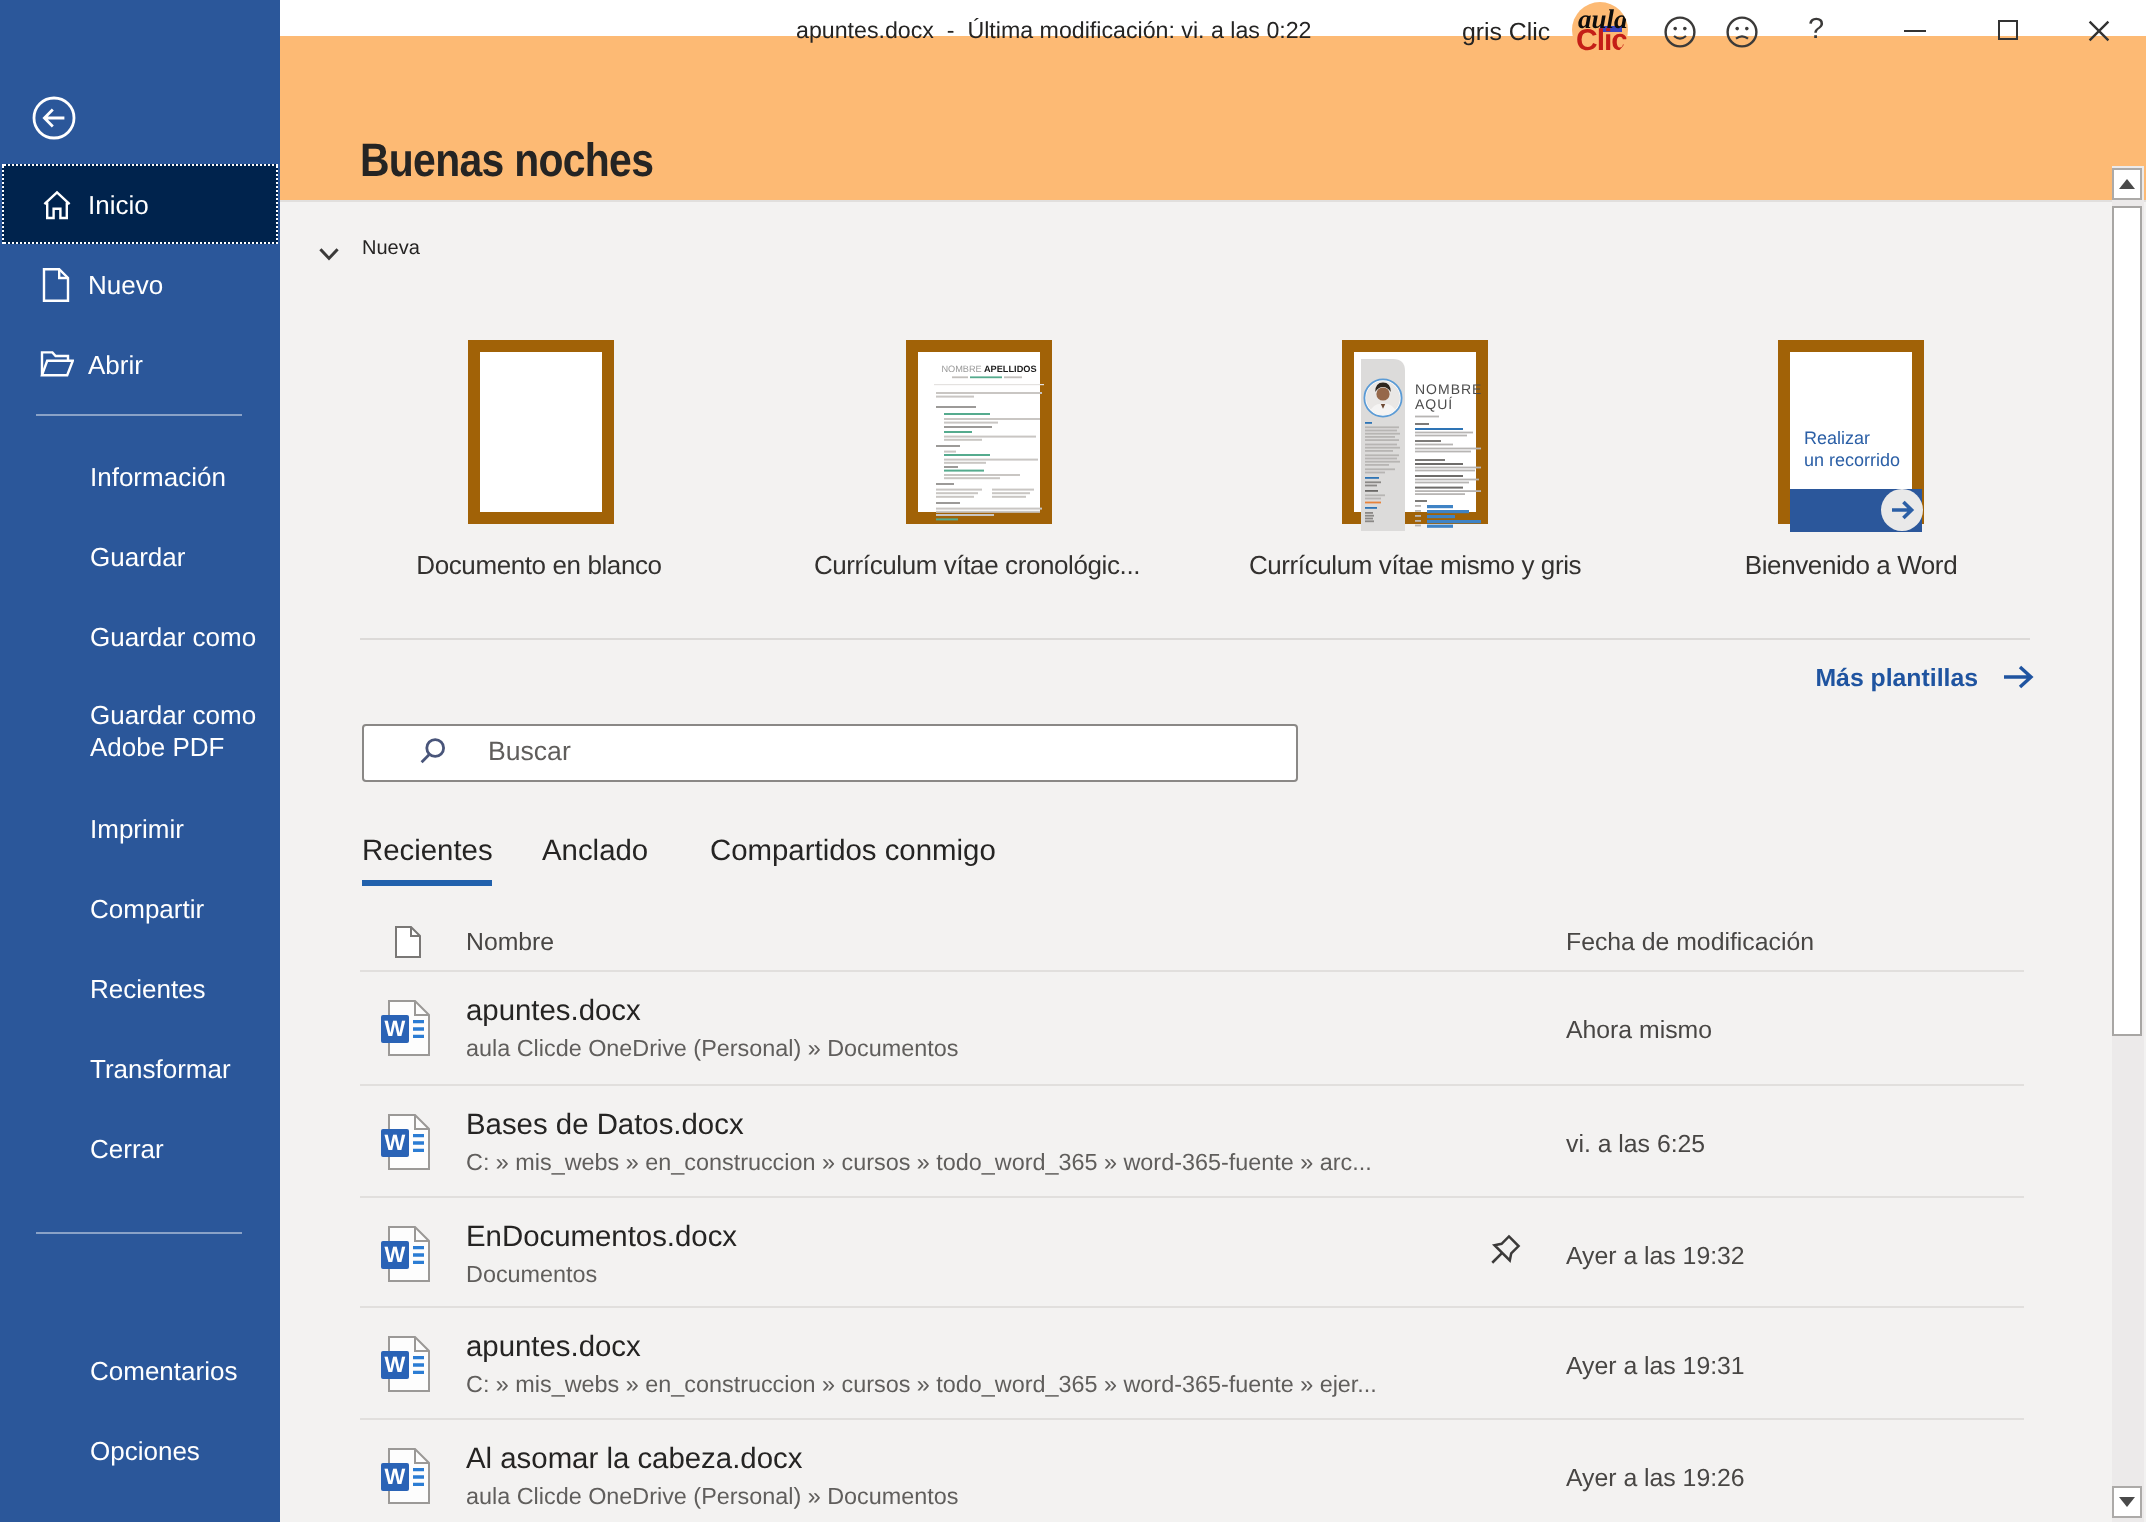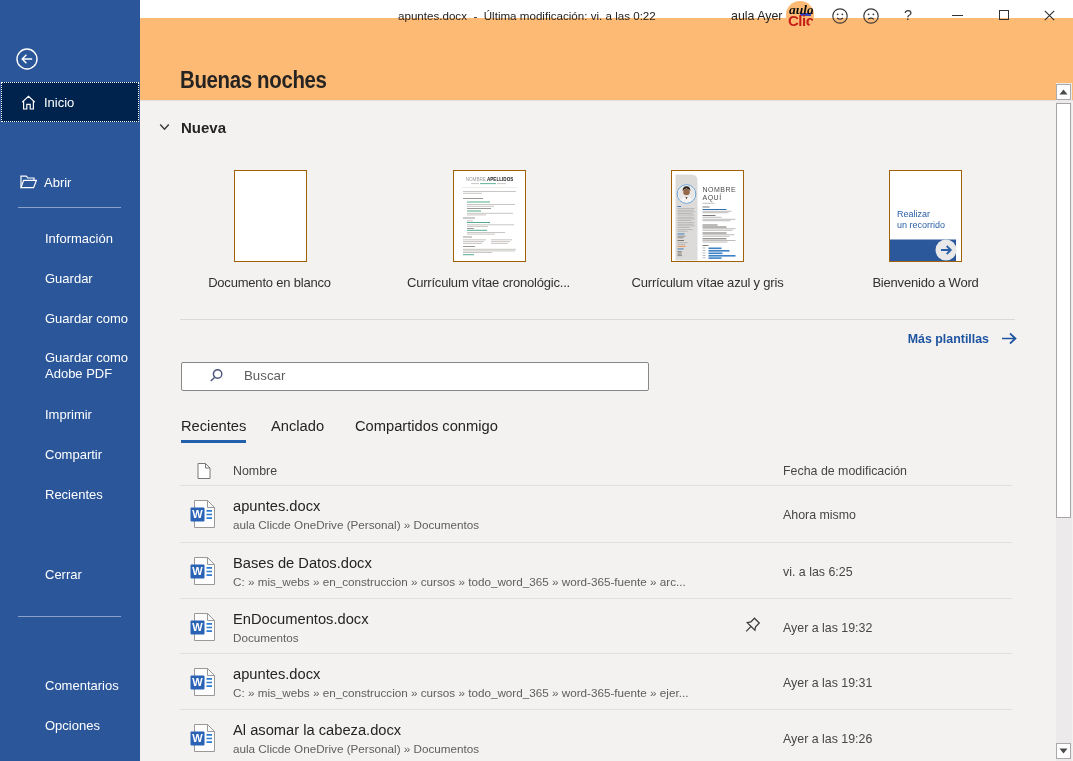--- a/index.html
+++ b/index.html
@@ -15,22 +15,22 @@
 .nav-sep{position:absolute;left:18px;width:103px;height:1px;background:rgba(255,255,255,.45)}
 
 #titlebar{position:absolute;left:0;top:0;width:944px;height:32px;z-index:10}
 #wintitle{position:absolute;left:398px;top:9px;font-size:11.6px;color:#252423}
 #aulactxt{position:absolute;left:731px;top:9px;font-size:12.4px;color:#252423}
 #aulalogo{position:absolute;left:786px;top:1px;width:28px;height:28px;border-radius:50%;background:#fdba74;overflow:hidden}
 
 #content{position:absolute;left:140px;top:18px;width:933px;height:761px;background:#fdba74}
 #graybg{position:absolute;left:0;top:82px;width:933px;height:679px;background:#f3f2f1;border-top:1px solid #e1dfdd}
 h1{position:absolute;left:40px;top:49px;font-size:23.5px;font-weight:700;color:#252423;letter-spacing:-0.4px;transform:scaleX(.87);transform-origin:0 0}
-#nueva{position:absolute;left:41px;top:101px;font-size:15px;font-weight:700;color:#252423}
-.card{position:absolute;top:152px;width:73px;height:92px;background:#fff;border:1px solid #a16207}
+#nueva{position:absolute;left:41px;top:101px;font-size:10px;font-weight:400;color:#252423}
+.card{position:absolute;top:152px;width:73px;height:92px;background:#fff;border:6px solid #a16207}
 .cardlbl{position:absolute;top:257px;width:219px;text-align:center;font-size:13px;letter-spacing:-0.2px;color:#33312f}
 #mpdivider{position:absolute;left:40px;top:301px;width:835px;height:1px;background:#dcdad8}
 #masplant{position:absolute;left:689px;top:314px;width:160px;font-size:12.4px;font-weight:700;color:#1f54a0;text-align:right}
 #searchbox{position:absolute;left:41px;top:344px;width:468px;height:29px;background:#fff;border:1px solid #8a8886;border-radius:2px}
 #buscar{position:absolute;left:104px;top:350px;font-size:13.3px;color:#605e5c}
 .tab{position:absolute;top:400px;font-size:14.7px;color:#252423}
 #tabline{position:absolute;left:41px;top:422px;width:65px;height:3px;background:#2161ac}
 .hcol{position:absolute;top:446px;font-size:12.4px;color:#484644}
 #headline{position:absolute;left:40px;top:467px;width:832px;height:1px;background:#e1dfdd}
 .row{position:absolute;left:40px;width:832px;border-bottom:1px solid #e1dfdd}
@@ -173,21 +173,21 @@
       <svg width="71" height="90" id="wtour" viewBox="0 0 71 90">
 <text x="7" y="46" font-size="9" font-family="Liberation Sans" fill="#2b5fa6">Realizar</text>
 <text x="7" y="57" font-size="9" font-family="Liberation Sans" fill="#2b5fa6">un recorrido</text>
 <rect x="0" y="68.5" width="66" height="21.5" fill="#2b579b"></rect>
 <circle cx="56" cy="79" r="10.5" fill="#e9e9e9"></circle>
 <path d="M51 79 H60.5 M56.7 75 L60.8 79 L56.7 83" fill="none" stroke="#2b5fa6" stroke-width="1.8"></path>
 </svg>
     </div>
   <div class="cardlbl" style="left:20px">Documento en blanco</div>
   <div class="cardlbl" style="left:239px">Currículum vítae cronológic...</div>
-  <div class="cardlbl" style="left:458px">Currículum vítae azul y gris</div>
+  <div class="cardlbl" style="left:458px">Currículum vítae mismo y gris</div>
   <div class="cardlbl" style="left:676px">Bienvenido a Word</div>
 
   <div id="mpdivider"></div>
   <div id="masplant">Más plantillas</div>
   <svg class="abs" style="left:861px;top:314px" width="16" height="13" viewBox="0 0 16 13">
       <path d="M1 6.5 H14 M9 1.5 L14.5 6.5 L9 11.5" fill="none" stroke="#1f54a0" stroke-width="1.7"></path>
     </svg>
 
   <div id="searchbox"></div>
   <svg class="abs" style="left:69px;top:350px" width="15" height="15" viewBox="0 0 15 15">
@@ -272,21 +272,21 @@
 <text x="7.5" y="18.2" text-anchor="middle" font-size="11" font-weight="bold" fill="#fff" font-family="Liberation Sans">W</text>
 </svg>
 <div class="rtitle">Al asomar la cabeza.docx</div>
 <div class="rsub">aula Clicde OneDrive (Personal) » Documentos</div>
 <div class="rdate">Ayer a las 19:26</div>
 </div>
 </div>
 
 <div id="titlebar">
   <div id="wintitle">apuntes.docx&nbsp; -&nbsp; Última modificación: vi. a las 0:22</div>
-  <div id="aulactxt">aula Ayer</div>
+  <div id="aulactxt">gris Clic</div>
   <div id="aulalogo">
     <div style="position:absolute;left:14px;top:11.5px;width:11px;height:3.5px;background:#3a45c0"></div>
     <div style="position:absolute;left:3px;top:1px;font-family:'Liberation Serif',serif;font-style:italic;font-weight:700;font-size:13.5px;color:#0d0d0d">aula</div>
     <div style="position:absolute;left:2px;top:11px;font-size:15px;font-weight:700;color:#c41e17;letter-spacing:-0.5px">Clic</div>
   </div>
 
   <svg class="abs" style="left:832px;top:8px" width="16" height="16" viewBox="0 0 16 16">
       <circle cx="8" cy="8" r="7.2" fill="none" stroke="#3b3a39" stroke-width="1.2"></circle>
       <circle cx="5.6" cy="6.3" r="0.9" fill="#3b3a39"></circle>
       <circle cx="10.4" cy="6.3" r="0.9" fill="#3b3a39"></circle>
@@ -312,20 +312,27 @@
       <circle cx="11" cy="11" r="10" fill="none" stroke="#fff" stroke-width="1.4"></circle>
       <path d="M16.2 11 H6.4 M10.4 6.8 L6.2 11 L10.4 15.2" fill="none" stroke="#fff" stroke-width="1.4"></path>
     </svg>
   <div class="nav-sel"></div>
   <div class="nav-item" style="top:82px">
       <svg class="nav-icon" width="17" height="17" viewBox="0 0 17 17">
         <path d="M2.2 8.1 L8.5 2.2 L14.8 8.1 M3.6 7.2 V15 H6.8 V10.4 H10.2 V15 H13.4 V7.2" fill="none" stroke="#fff" stroke-width="1.2"></path>
       </svg>
       <span class="txt">Inicio</span>
     </div>
+  <div class="nav-item" style="top:122px">
+      <svg class="nav-icon" style="left:21px" width="14" height="17" viewBox="0 0 14 17">
+        <path d="M1 .6 H8.6 L13 5 V16.4 H1 Z" fill="none" stroke="#fff" stroke-width="1.2"></path>
+        <path d="M8.6 .6 V5 H13" fill="none" stroke="#fff" stroke-width="1.2"></path>
+      </svg>
+      <span class="txt">Nuevo</span>
+    </div>
   <div class="nav-item" style="top:162px">
       <svg class="nav-icon" width="17" height="14" viewBox="0 0 17 14">
         <path d="M1 12.6 V1.2 H6.2 L7.8 3 H14 V5.4" fill="none" stroke="#fff" stroke-width="1.2"></path>
         <path d="M1 12.6 L3.6 5.4 H16.4 L13.6 12.6 Z" fill="none" stroke="#fff" stroke-width="1.2"></path>
       </svg>
       <span class="txt">Abrir</span>
     </div>
   <div class="nav-sep" style="top:207px"></div>
   <div class="nav-item" style="top:218px">
       <span class="txt2">Información</span>
@@ -341,20 +348,23 @@
     </div>
   <div class="nav-item" style="top:394px">
       <span class="txt2">Imprimir</span>
     </div>
   <div class="nav-item" style="top:434px">
       <span class="txt2">Compartir</span>
     </div>
   <div class="nav-item" style="top:474px">
       <span class="txt2">Recientes</span>
     </div>
+  <div class="nav-item" style="top:514px">
+      <span class="txt2">Transformar</span>
+    </div>
   <div class="nav-item" style="top:554px">
       <span class="txt2">Cerrar</span>
     </div>
   <div class="nav-sep" style="top:616px"></div>
   <div class="nav-item" style="top:665px">
       <span class="txt2">Comentarios</span>
     </div>
   <div class="nav-item" style="top:705px">
       <span class="txt2">Opciones</span>
     </div>

